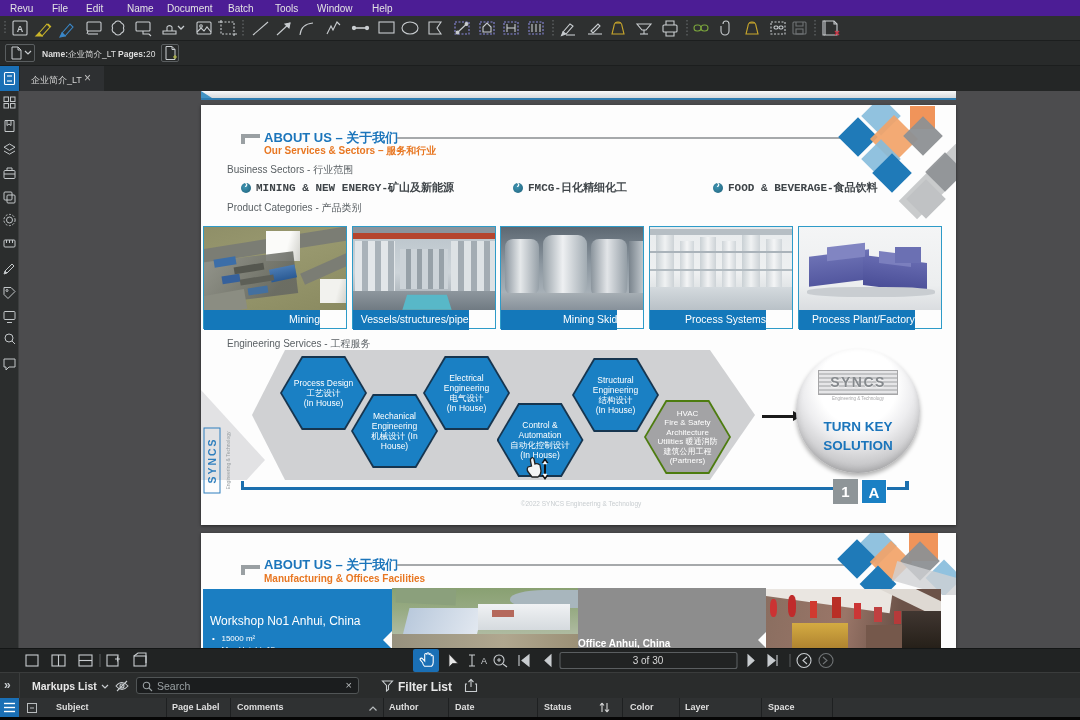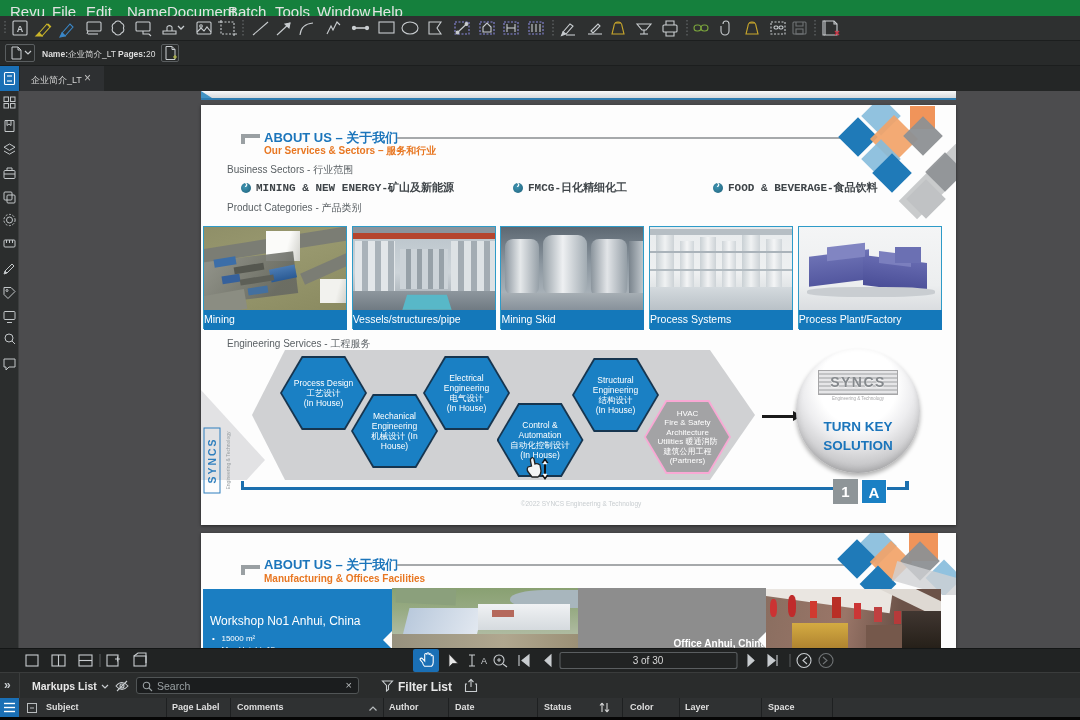--- a/index.html
+++ b/index.html
@@ -1,46 +1,46 @@
 <!DOCTYPE html>
 <html><head><meta charset="utf-8">
 <style>
 *{margin:0;padding:0;box-sizing:border-box}
 html,body{width:1080px;height:720px;overflow:hidden;background:#4c4c4e;font-family:"Liberation Sans",sans-serif;-webkit-font-smoothing:antialiased}
 .abs{position:absolute}
 #app{position:relative;width:1080px;height:720px}
 
-#menubar{left:0;top:0;width:1080px;height:24px;background:#15803d;color:#e3e3e3;font-size:15px}
+#menubar{left:0;top:0;width:1080px;height:24px;background:#4c1d95;color:#e3e3e3;font-size:10px}
 #menubar span{position:absolute;top:3px}
 #toolbar{left:0;top:16px;width:1080px;height:25px;background:#2e3030;border-bottom:1px solid #1c1e1e}
 #namebar{left:0;top:41px;width:1080px;height:25px;background:#282a2a;border-bottom:1px solid #1c1e1e;color:#dfdfdf;font-size:8.5px}
 #tabbar{left:0;top:66px;width:1080px;height:25px;background:#242626}
 #docarea{left:0;top:91px;width:1080px;height:557px;background:#4c4c4e;overflow:hidden}
 #sidebar{left:0;top:91px;width:19px;height:557px;background:#2b2d2d;border-right:1px solid #3c3e3e}
 #btoolbar{left:0;top:648px;width:1080px;height:24px;background:#212323;border-top:1px solid #141616}
 #markups{left:0;top:672px;width:1080px;height:26px;background:#2a2c2c;border-top:1px solid #3a3c3c;color:#e8e8e8}
 #theader{left:0;top:698px;width:1080px;height:19px;background:#2f3132;color:#dfdfdf;font-size:9px;font-weight:bold}
 #bstrip{left:0;top:717px;width:1080px;height:3px;background:#060606}
 .vline{width:1px;background:#1e2021;top:0;height:19px}
 
 .page{background:#fdfdfd;left:201px;width:755px;position:absolute;overflow:hidden;box-shadow:0 1px 3px rgba(0,0,0,.5)}
 
 svg{display:block}
 
 .blt{display:inline-block;position:relative;width:10px;height:10px;border-radius:50%;margin-right:5px;vertical-align:-1.5px;background:radial-gradient(circle at 40% 40%,#3f96b4,#1f5f78)}.blt::after{content:"›";position:absolute;left:3.5px;top:-4px;font-size:10px;font-weight:bold;color:#fff;font-family:"Liberation Sans",sans-serif}
 
 .panel{position:absolute;top:121px;width:144px;height:103px;border:1px solid #2e9bc8}
 .panel .ph{position:absolute;left:0;top:0;width:142px;height:83px;overflow:hidden}
-.panel .cap{position:absolute;left:0;top:83px;width:143px;height:20px;background:#1478ba;color:#fff;font-size:10.5px;text-align:left;line-height:19px}
+.panel .cap{position:absolute;left:0;top:83px;width:116px;height:20px;background:#1478ba;color:#fff;font-size:10.5px;text-align:right;line-height:19px}
 .ph div{position:absolute}
 
 .hexo{position:absolute;width:87px;height:74px;clip-path:polygon(25% 0,75% 0,100% 50%,75% 100%,25% 100%,0 50%);background:#16354f}
 .hexi{position:absolute;left:2px;top:2px;width:83px;height:70px;clip-path:polygon(25% 0,75% 0,100% 50%,75% 100%,25% 100%,0 50%);background:#1a80c4;color:#fff;font-size:8.5px;line-height:10px;text-align:center;display:flex;align-items:center;justify-content:center}
 .hexg .hexi{background:#a3a3a5}
-.hexg{background:#f9a8d4}
+.hexg{background:#4d7c0f}
 </style></head>
 <body>
 <div id="app">
   <div class="abs" id="menubar">
     <span style="left:10px">Revu</span>
       <span style="left:52px">File</span>
       <span style="left:86px">Edit</span>
       <span style="left:127px">Name</span>
       <span style="left:167px">Document</span>
       <span style="left:228px">Batch</span>
@@ -409,21 +409,21 @@
       </div>
       <div class="abs" style="z-index:1;left:191px;top:55px;width:186px;height:60px;overflow:hidden;background:linear-gradient(#89a072,#96aa82 35%,#bcc4b2)">
         <div class="abs" style="left:118px;top:2px;width:68px;height:18px;background:#a8b6bd;border-radius:50% 0 0 45%"></div>
         <div class="abs" style="left:4px;top:0px;width:60px;height:16px;background:#8ba07c;transform:rotate(3deg)"></div>
         <div class="abs" style="left:14px;top:20px;width:74px;height:28px;background:linear-gradient(100deg,#b9c9dc,#e2e8f0);transform:skewX(-14deg)"></div>
         <div class="abs" style="left:86px;top:16px;width:92px;height:26px;background:linear-gradient(#f0f2f4,#d5dade)"></div>
         <div class="abs" style="left:100px;top:22px;width:22px;height:7px;background:#b5695c"></div>
         <div class="abs" style="left:0px;top:46px;width:186px;height:14px;background:linear-gradient(90deg,#97917e,#b0a78f 60%,#9b9076)"></div>
       </div>
       <div class="abs" style="z-index:1;left:377px;top:55px;width:188px;height:60px;background:#8d8d8d">
-        <div class="abs" style="left:0;right:0;top:50px;text-align:right;color:#fff;font-weight:bold;font-size:10px">Office Anhui, China</div>
+        <div class="abs" style="left:0;right:0;top:50px;text-align:left;color:#fff;font-weight:bold;font-size:10px">Office Anhui, China</div>
           <div class="abs" style="right:0;top:44px;width:0;height:0;border-right:8px solid #fdfdfd;border-top:8px solid transparent;border-bottom:8px solid transparent"></div>
       </div>
       <div class="abs" style="z-index:1;left:565px;top:56px;width:175px;height:59px;overflow:hidden;background:linear-gradient(100deg,#8a6e60,#9a7668 45%,#6b5248 75%)">
         <div class="abs" style="left:-24px;top:-10px;width:150px;height:24px;background:#eae6e1;transform:rotate(8deg)"></div>
         <div class="abs" style="left:108px;top:0px;width:80px;height:16px;background:#ded9d3;transform:rotate(26deg)"></div>
         <div class="abs" style="left:4px;top:10px;width:7px;height:18px;background:#cc3333;border-radius:40%"></div>
         <div class="abs" style="left:22px;top:6px;width:8px;height:22px;background:#c02b2b;border-radius:40%"></div>
         <div class="abs" style="left:44px;top:12px;width:7px;height:17px;background:#d03a30"></div>
         <div class="abs" style="left:66px;top:8px;width:9px;height:21px;background:#b92f26"></div>
         <div class="abs" style="left:88px;top:14px;width:7px;height:16px;background:#cc3636"></div>
@@ -600,21 +600,21 @@
       <svg width="19" height="19" viewBox="0 0 19 19" stroke="#fff" stroke-width="1.4">
           <line x1="4" y1="5.5" x2="15" y2="5.5"></line>
           <line x1="4" y1="9.5" x2="15" y2="9.5"></line>
           <line x1="4" y1="13.5" x2="15" y2="13.5"></line>
         </svg>
     </div>
     <svg class="abs" style="left:27px;top:5px" width="10" height="10" viewBox="0 0 10 10" fill="none" stroke="#b8bcbe" stroke-width="1">
         <rect x="0.5" y="0.5" width="9" height="9"></rect>
         <line x1="3" y1="5" x2="7" y2="5"></line>
       </svg>
-    <span class="abs" style="left:46px;top:4px">Subject</span>
+    <span class="abs" style="left:56px;top:4px">Subject</span>
     <span class="abs" style="left:172px;top:4px">Page Label</span>
     <span class="abs" style="left:237px;top:4px">Comments</span>
     <svg class="abs" style="left:368px;top:7px" width="10" height="7" viewBox="0 0 10 7" fill="none" stroke="#b8bcbe" stroke-width="1.2">
         <path d="M1.5 5.5 l3.5 -3.5 l3.5 3.5"></path>
       </svg>
     <span class="abs" style="left:389px;top:4px">Author</span>
     <span class="abs" style="left:455px;top:4px">Date</span>
     <span class="abs" style="left:544px;top:4px">Status</span>
     <svg class="abs" style="left:598px;top:3px" width="13" height="13" viewBox="0 0 13 13" fill="none" stroke="#d8d8d8" stroke-width="1.1">
         <path d="M4 2 v9 M4 2 l-2 2.5 M4 2 l2 2.5"></path>

